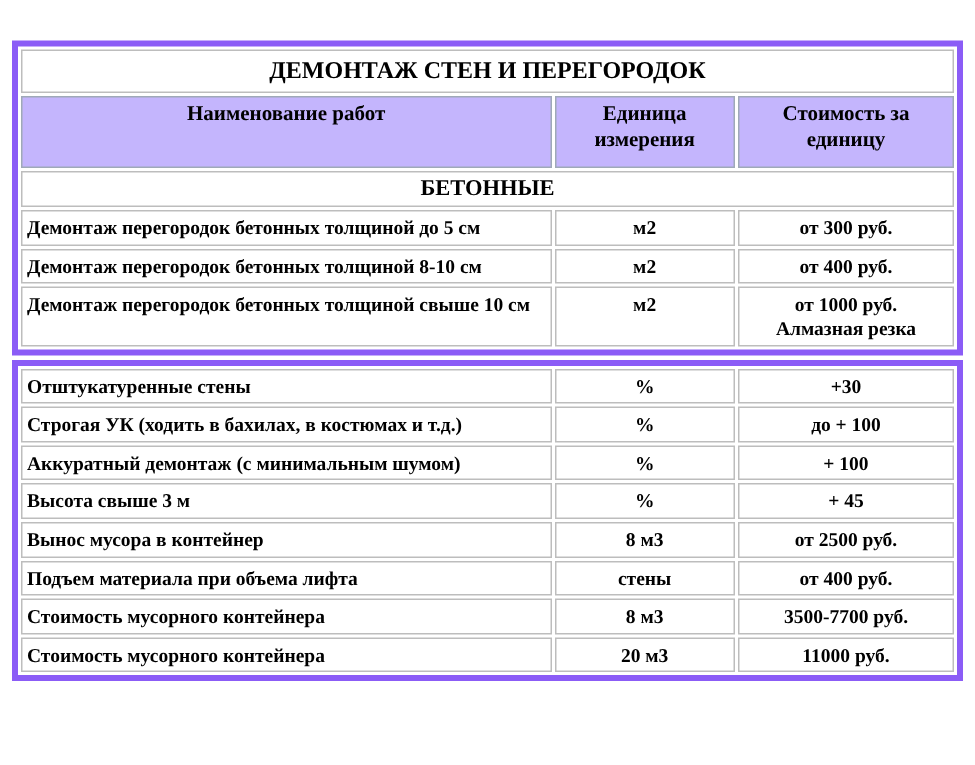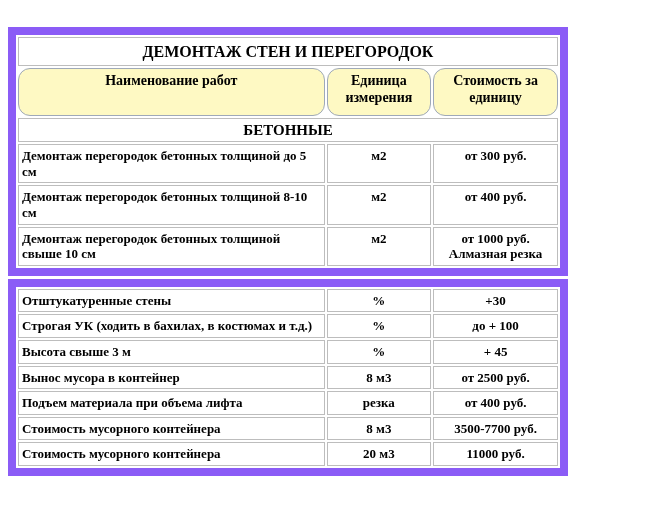--- a/index.html
+++ b/index.html
@@ -10,49 +10,48 @@
     background: #ffffff;
     overflow: hidden;
   }
   .page {
     padding: 27px 8px 0 8px;
     font-family: "Liberation Serif", "DejaVu Serif", serif;
     font-weight: bold;
     color: #000000;
   }
   table.price-table {
-    width: 560px;
+    width: 634px;
     table-layout: fixed;
     border-collapse: separate;
     border-spacing: 2px;
-    border: 8px solid #8b5cf6;
+    border: 4px solid #8b5cf6;
     background: #ffffff;
   }
   table.price-table + table.price-table {
     margin-top: 3px;
   }
   td {
     border: 1px solid #bdbdbd;
     vertical-align: top;
     line-height: 1.2;
     overflow: hidden;
   }
   td.title-cell {
     text-align: center;
     font-size: 16px;
     padding: 4px 6px;
   }
   td.header-cell {
-    background: #fef9c3;
+    background: #c4b5fd;
     text-align: center;
     font-size: 14px;
     padding: 4px 6px;
     height: 38px;
     border-color: #9fa9b8;
-    border-radius: 12px;
   }
   td.section-cell {
     text-align: center;
     font-size: 15px;
     padding: 2px 6px;
     margin-left: 40px;
   }
   td.name-cell {
     text-align: left;
     font-size: 13px;
@@ -125,32 +124,37 @@
         <td class="name-cell">Отштукатуренные стены</td>
         <td class="unit-cell">%</td>
         <td class="price-cell">+30</td>
       </tr>
       <tr>
         <td class="name-cell">Строгая УК (ходить в бахилах, в костюмах и т.д.)</td>
         <td class="unit-cell">%</td>
         <td class="price-cell">до + 100</td>
       </tr>
       <tr>
+        <td class="name-cell">Аккуратный демонтаж (с минимальным шумом)</td>
+        <td class="unit-cell">%</td>
+        <td class="price-cell">+ 100</td>
+      </tr>
+      <tr>
         <td class="name-cell">Высота свыше 3 м</td>
         <td class="unit-cell">%</td>
         <td class="price-cell">+ 45</td>
       </tr>
       <tr>
         <td class="name-cell">Вынос мусора в контейнер</td>
         <td class="unit-cell">8 м3</td>
         <td class="price-cell">от 2500 руб.</td>
       </tr>
       <tr>
         <td class="name-cell">Подъем материала при объема лифта</td>
-        <td class="unit-cell">резка</td>
+        <td class="unit-cell">стены</td>
         <td class="price-cell">от 400 руб.</td>
       </tr>
       <tr>
         <td class="name-cell">Стоимость мусорного контейнера</td>
         <td class="unit-cell">8 м3</td>
         <td class="price-cell">3500-7700 руб.</td>
       </tr>
       <tr>
         <td class="name-cell">Стоимость мусорного контейнера</td>
         <td class="unit-cell">20 м3</td>

